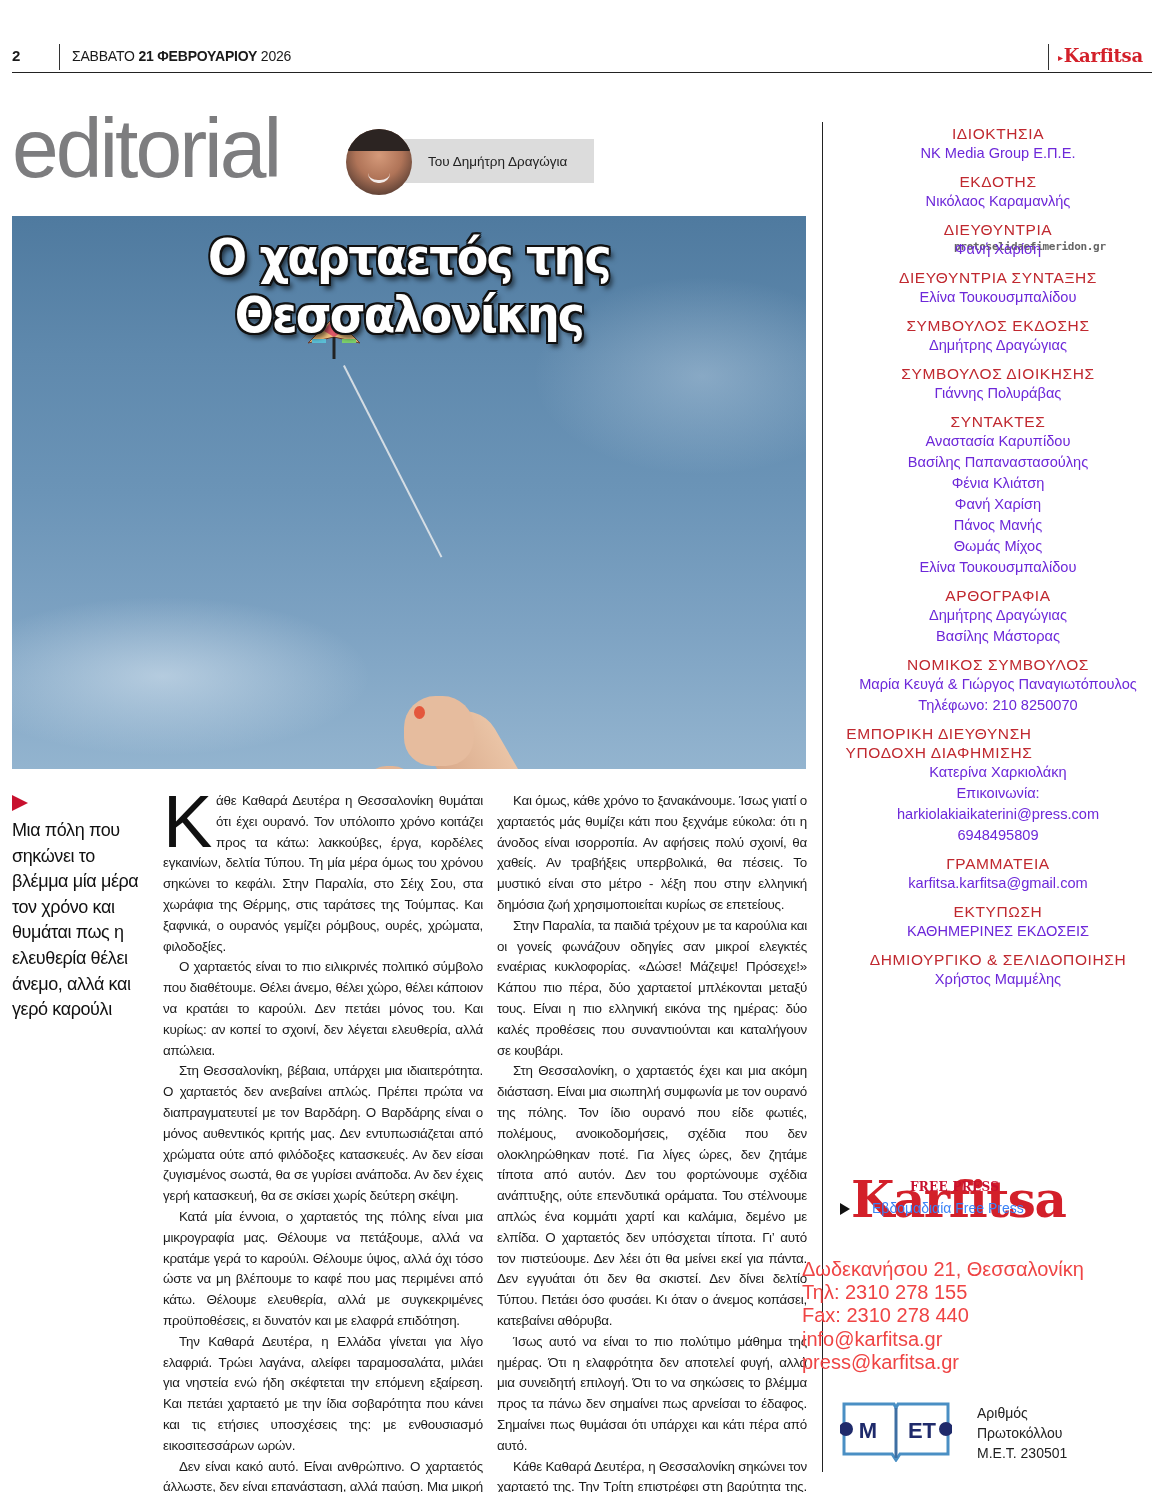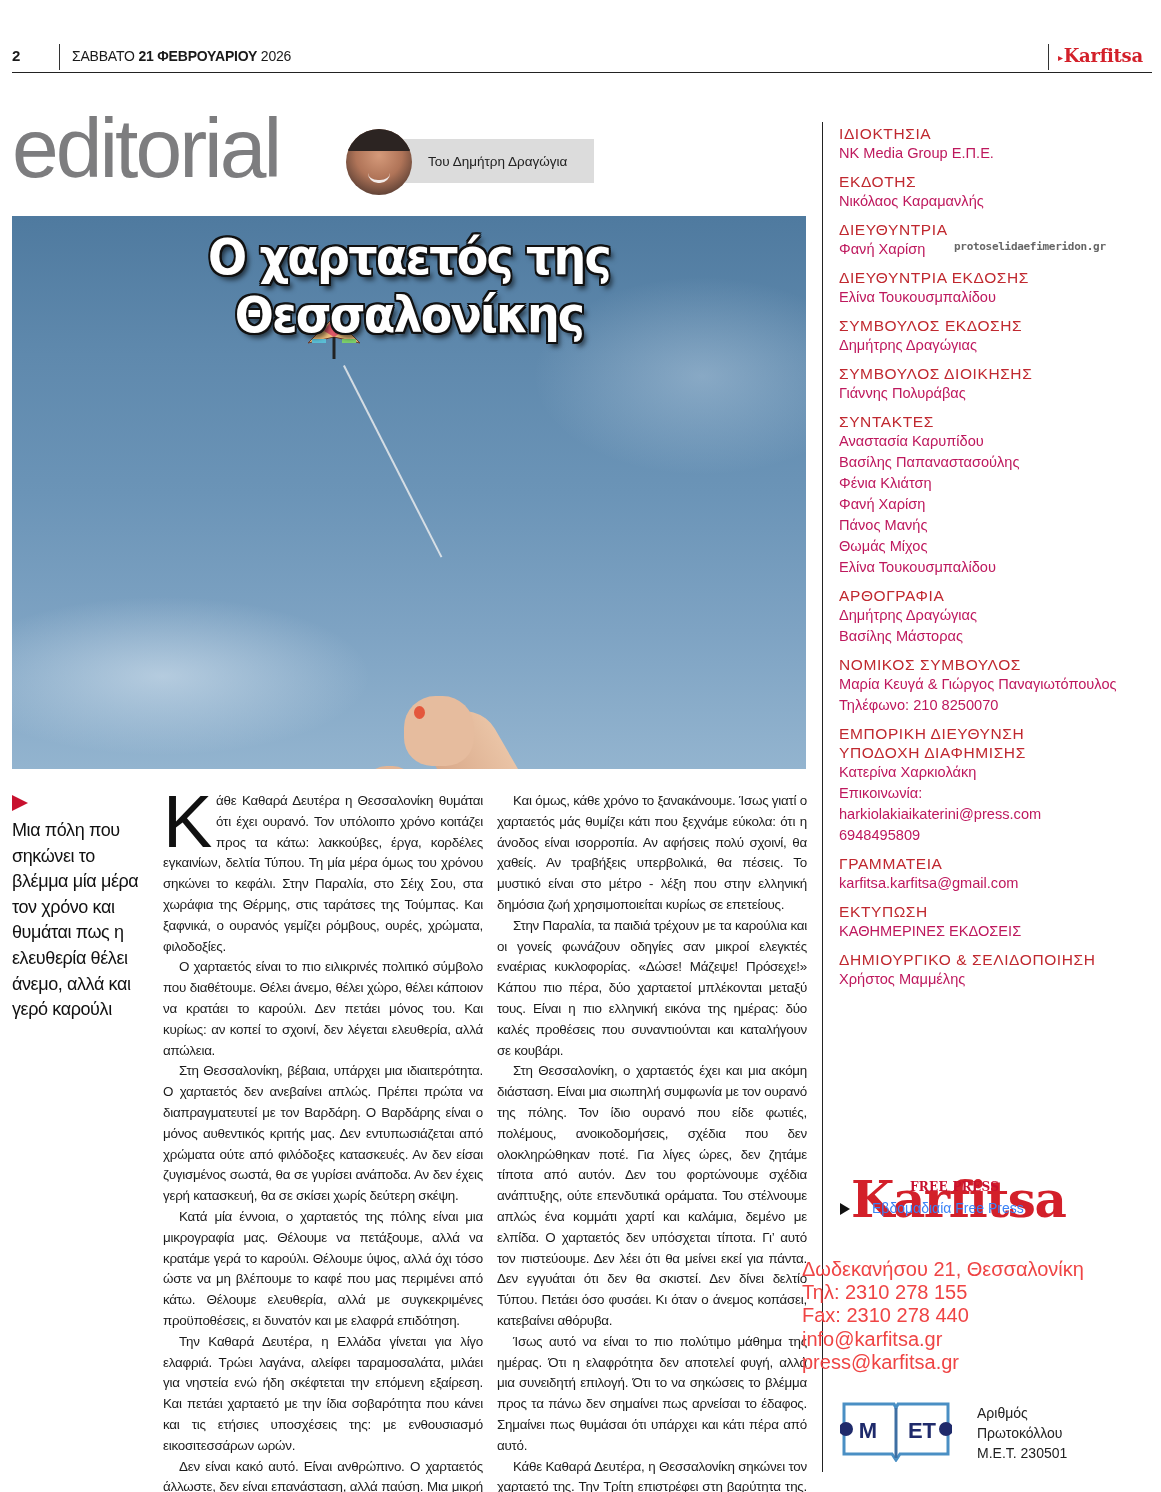--- a/index.html
+++ b/index.html
@@ -46,23 +46,23 @@
   .col { position:absolute; top: 791px; font-family: "Liberation Sans", sans-serif; font-size: 13.4px; line-height: 20.8px; color:#1b1b1b; text-align: justify; letter-spacing: -0.25px; }
   .col1 { left: 163px; width: 320px; }
   .col2 { left: 497px; width: 310px; }
   .col p { margin: 0; text-indent: 16px; }
   .col p.first { text-indent: 0; }
   .dropcap { float:left; font-size: 74px; line-height: 58px; margin: 2px 4px 0 0; font-weight: normal; color:#111; font-family: "Liberation Sans", sans-serif; }
 
   
   .masthead-sep { position:absolute; left: 822px; top: 122px; height: 1350px; border-left: 1.5px solid #222; }
   .masthead { position:absolute; left: 839px; top: 124px; width: 318px; }
-  .mh-sec { margin-bottom: 8px; }
+  .mh-sec { margin-bottom: 8px; text-align: center; }
   .mh-title { color:#c0282f; font-size: 15.5px; letter-spacing: 0.6px; line-height: 19px; }
-  .mh-line { color:#be185d; font-size: 14.6px; line-height: 21px; }
+  .mh-line { color:#6d28d9; font-size: 14.6px; line-height: 21px; }
   .watermark { position:absolute; left: 954px; top: 240px; font-family: "DejaVu Sans Mono", monospace; font-weight: bold; font-size: 11px; color:#666; letter-spacing: -0.3px; }
 
   .brand-big { position:absolute; left: 840px; top: 1176px; width: 240px; height: 60px; }
   .brand-big .tri { position:absolute; left: 0; top: 27px; width:0; height:0; border-top: 6px solid transparent; border-bottom: 6px solid transparent; border-left: 10px solid #111; }
   .brand-big .fp { position:absolute; left: 70px; top: 4px; font-family: "DejaVu Serif", serif; font-weight:bold; font-size: 12px; color:#c8102e; letter-spacing: 0.3px; }
   .brand-big .name { position:absolute; left: 11px; top: -6px; font-family: "DejaVu Serif", serif; font-weight: bold; font-size: 50px; color:#d3202a; letter-spacing: -1.5px; }
   .brand-tag { position:absolute; left: 872px; top: 1164px; font-size: 14px; color:#3b82f6;margin-top:36px; }
 
   .contact { position:absolute; left: 802px; top: 1258px; font-size: 20px; line-height: 23.2px; color:#ef4444; }
 
@@ -142,21 +142,21 @@
   </div>
   <div class="mh-sec">
     <div class="mh-title">ΕΚΔΟΤΗΣ</div>
     <div class="mh-line">Νικόλαος Καραμανλής</div>
   </div>
   <div class="mh-sec">
     <div class="mh-title">ΔΙΕΥΘΥΝΤΡΙΑ</div>
     <div class="mh-line">Φανή Χαρίση</div>
   </div>
   <div class="mh-sec">
-    <div class="mh-title">ΔΙΕΥΘΥΝΤΡΙΑ ΕΚΔΟΣΗΣ</div>
+    <div class="mh-title">ΔΙΕΥΘΥΝΤΡΙΑ ΣΥΝΤΑΞΗΣ</div>
     <div class="mh-line">Ελίνα Τουκουσμπαλίδου</div>
   </div>
   <div class="mh-sec">
     <div class="mh-title">ΣΥΜΒΟΥΛΟΣ ΕΚΔΟΣΗΣ</div>
     <div class="mh-line">Δημήτρης Δραγώγιας</div>
   </div>
   <div class="mh-sec">
     <div class="mh-title">ΣΥΜΒΟΥΛΟΣ ΔΙΟΙΚΗΣΗΣ</div>
     <div class="mh-line">Γιάννης Πολυράβας</div>
   </div>

